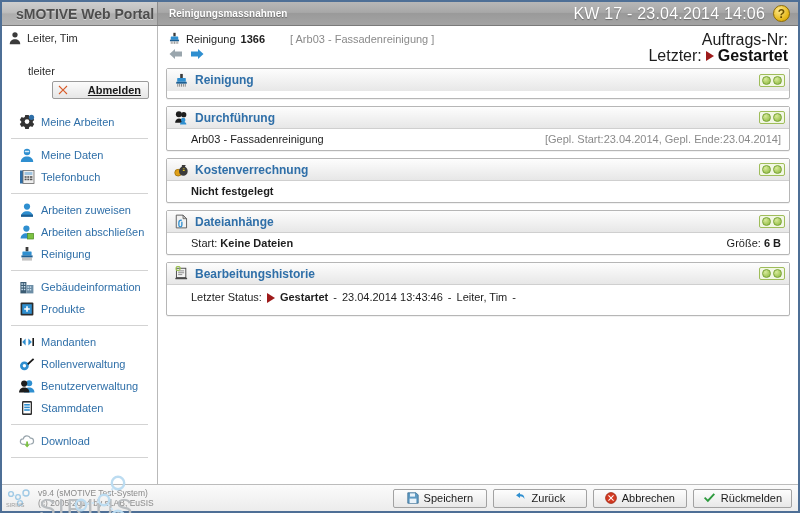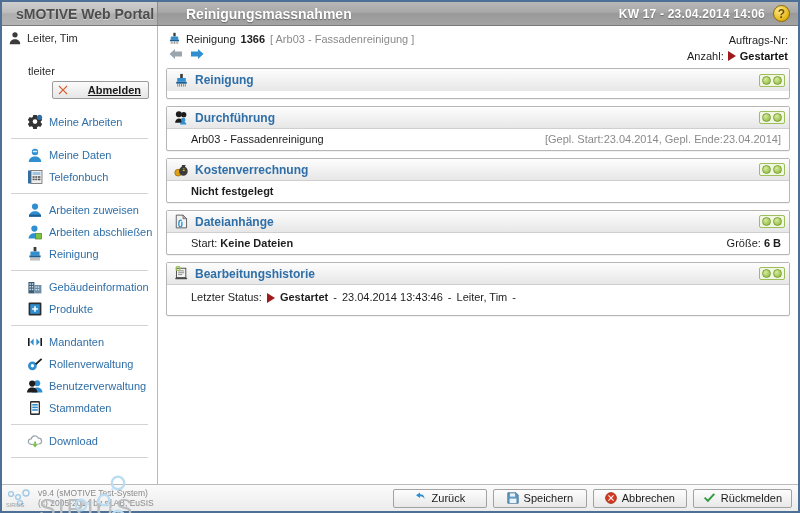--- a/index.html
+++ b/index.html
@@ -31,31 +31,31 @@
     padding-left: 14px;
     font-size: 14px; font-weight: bold;
     color: #4d4d4d;
     text-shadow: 0 1px 0 rgba(255,255,255,.45);
     border-right: 1px solid #8d8d8d;
     background: linear-gradient(to bottom,#cecece 0%, #bdbdbd 45%, #adadad 52%, #b5b5b5 100%);
   }
   .page-title {
     flex: 1 1 auto;
     display: flex; align-items: center;
-    padding-left: 28px;
-    font-size: 14px; font-weight: bold;
+    padding-left: 11px;
+    font-size: 10px; font-weight: bold;
     color: #ffffff;
     text-shadow: 0 1px 1px rgba(0,0,0,.35);
   }
   .topbar-right {
     flex: 0 0 auto; display: flex; align-items: center; gap: 8px;
     padding-right: 8px;
   }
   .kw {
-    font-size: 12px; font-weight: bold; color: #ffffff;
+    font-size: 16px; font-weight: normal; color: #ffffff;
     text-shadow: 0 1px 1px rgba(0,0,0,.35);
     letter-spacing: .2px;
   }
   .help-icon {
     width: 17px; height: 17px; border-radius: 50%;
     background: radial-gradient(circle at 35% 30%, #ffe98a, #e3b413 70%, #b58a07);
     border: 1px solid #8e6c05;
     color: #6b5100; font-size: 12px; font-weight: bold;
     display: flex; align-items: center; justify-content: center;
     line-height: 1; cursor: pointer;
@@ -84,21 +84,21 @@
     display: inline-flex; align-items: center; gap: 20px;
     padding: 2px 7px 2px 5px;
     border: 1px solid #9b9b9b; border-radius: 2px;
     background: linear-gradient(to bottom,#fbfbfb,#e6e6e6);
     font-size: 11px; color: #1a1a1a; cursor: pointer;
   }
   .logout-btn span.lbl { text-decoration: underline; font-weight: bold; }
   .hsep { height: 1px; background: #cfcfcf; margin: 3px 8px; }
 
   .nav { padding: 0 0 0 0; }
-  .nav-group { padding: 2px 16px; }
+  .nav-group { padding: 2px 8px; }
   .nav-item {
     display: flex; align-items: center; gap: 6px;
     padding: 3px 6px 3px 9px;
     cursor: pointer;
     color: #2f6fa8; font-size: 11px;
     white-space: nowrap;
   }
   .nav-item .ico { width: 16px; height: 16px; flex: 0 0 16px; display:block; }
   .nav-sep { height: 1px; background: #d3d3d3; margin: 3px 9px 3px 9px; }
 
@@ -116,24 +116,24 @@
     display: flex; flex-direction: column;
     background: #ffffff;
   }
   .crumb-bar {
     padding: 6px 10px 4px 10px;
     display: flex; justify-content: space-between; align-items: flex-start;
   }
   .crumb-left { display: flex; flex-direction: column; gap: 3px; }
   .crumb-line { display: flex; align-items: center; gap: 5px; font-size: 11px; color: #1e1e1e; }
   .crumb-num { font-weight: bold; }
-  .crumb-ctx { color: #8a8a8a; }
+  .crumb-ctx { color: #8a8a8a; margin-left: 20px; }
   .navarrows { display: flex; align-items: center; gap: 7px; padding-left: 1px; }
   .arrow { width: 14px; height: 12px; cursor: pointer; display:block; }
-  .crumb-right { text-align: right; font-size: 11px; color: #1e1e1e; line-height: 16px; }
+  .crumb-right { text-align: right; font-size: 16px; color: #1e1e1e; line-height: 16px; }
   .status-line { display: flex; align-items: center; justify-content: flex-end; gap: 4px; }
   .status-val { font-weight: bold; color: #111; }
   .tri {
     width: 0; height: 0;
     border-top: 5px solid transparent; border-bottom: 5px solid transparent;
     border-left: 8px solid #9e1b1b;
   }
 
   .panels {
     flex: 1 1 auto; min-height: 0;
@@ -483,21 +483,21 @@
               </svg>
             </span>
           </div>
         </div>
         <div class="crumb-right">
           <div>
             <span>Auftrags-Nr:</span>
             <span></span>
           </div>
           <div class="status-line">
-            <span>Anzahl:</span>
+            <span>Letzter:</span>
             <span class="tri"></span>
             <span class="status-val">Gestartet</span>
           </div>
         </div>
       </div>
 
       <div class="panels">
 
         <div class="panel">
           <div class="panel-head noborder">
@@ -658,34 +658,34 @@
       <span>
         <span class="ver-text" style="display:block">v9.4 (sMOTIVE Test-System)</span>
         <span class="ver-text" style="display:block">(c) 2005-2014 by sLAB, EuSIS</span>
       </span>
     </div>
 
     <div class="btnrow">
       <div class="btn">
         <span>
           <svg width="12" height="12" viewBox="0 0 12 12">
-            <path d="M5 2.2V0.4L1 3.2l4 2.8V4.2c2.4 0 3.9 1 4.4 2.9.2-3.6-1.8-4.9-4.4-4.9z" fill="#2f8fd0"></path>
-          </svg>
-        </span>
-        <span>Zurück</span>
-      </div>
-      <div class="btn">
-        <span>
-          <svg width="12" height="12" viewBox="0 0 12 12">
             <path d="M.8.8h8.2l2.2 2.2v8.2H.8z" fill="#5f9bc4" stroke="#3b6f93" stroke-width=".8"></path>
             <rect x="3" y="1.4" width="5" height="3.2" fill="#eaf3fa"></rect>
             <rect x="2.6" y="6.6" width="6.8" height="4.4" fill="#eaf3fa"></rect>
           </svg>
         </span>
         <span>Speichern</span>
+      </div>
+      <div class="btn">
+        <span>
+          <svg width="12" height="12" viewBox="0 0 12 12">
+            <path d="M5 2.2V0.4L1 3.2l4 2.8V4.2c2.4 0 3.9 1 4.4 2.9.2-3.6-1.8-4.9-4.4-4.9z" fill="#2f8fd0"></path>
+          </svg>
+        </span>
+        <span>Zurück</span>
       </div>
       <div class="btn">
         <span>
           <svg width="12" height="12" viewBox="0 0 12 12">
             <circle cx="6" cy="6" r="5.4" fill="#d43a22" stroke="#9b2713" stroke-width=".8"></circle>
             <path d="M3.8 3.1 L6 5.3 L8.2 3.1 L8.9 3.8 L6.7 6 L8.9 8.2 L8.2 8.9 L6 6.7 L3.8 8.9 L3.1 8.2 L5.3 6 L3.1 3.8 Z" fill="#ffffff"></path>
           </svg>
         </span>
         <span>Abbrechen</span>
       </div>

